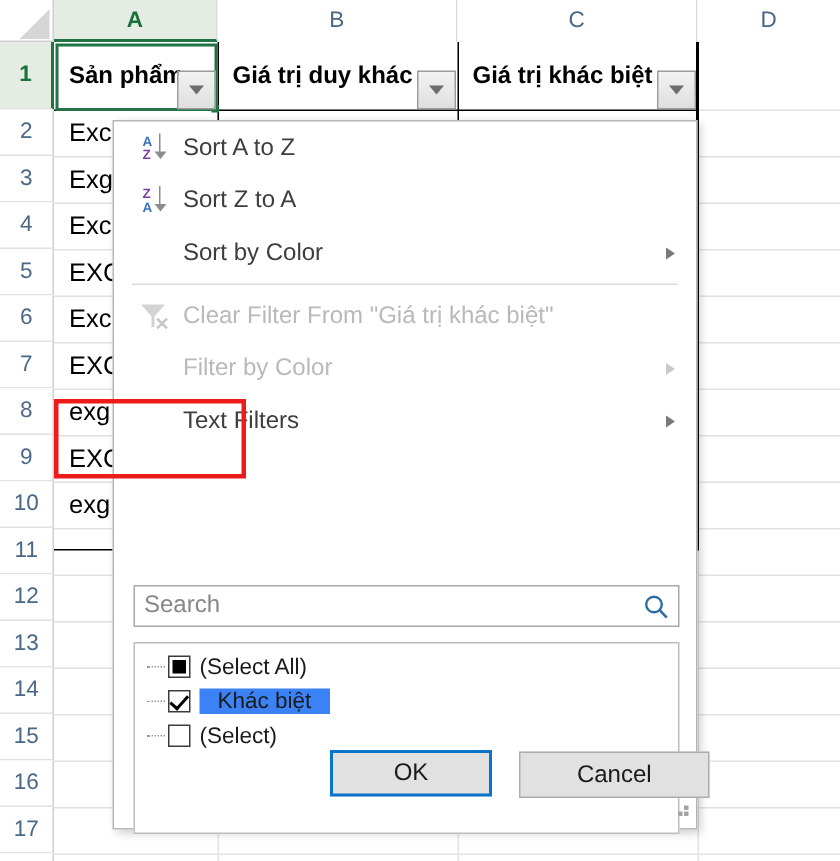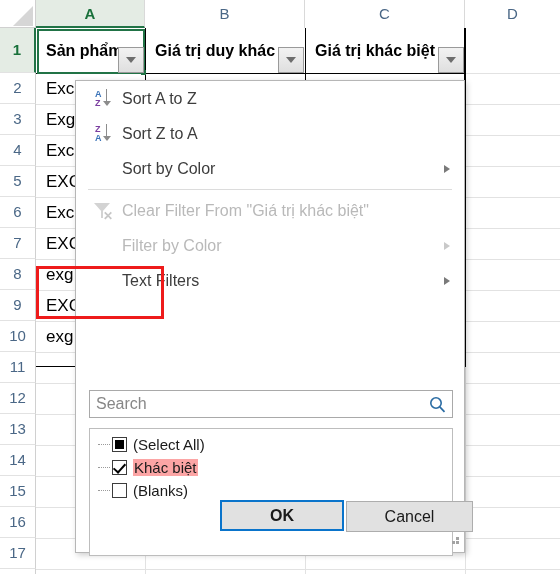--- a/index.html
+++ b/index.html
@@ -334,21 +334,21 @@
   .cbox.checked::after {
     content: "";
     position: absolute;
     left: 3px; top: 0px;
     width: 5px; height: 10px;
     border: solid #000000;
     border-width: 0 2px 2px 0;
     transform: rotate(42deg);
   }
   .lb-label { white-space: nowrap; }
-  .lb-label.hl { background: #fca5a5; padding: 0 1px; }
+  .lb-label.hl { background: #3b82f6; padding: 0 12px; }
 
   
   .annot-box {
     position: absolute;
     left: 36px; top: 266px;
     width: 128px; height: 53px;
     border: 3px solid #ee1b1b;
     pointer-events: none;
     z-index: 60;
   }
@@ -547,25 +547,25 @@
         <span class="lb-label">(Select All)</span>
       </div>
       <div class="lb-row">
         <span class="tree-dash"></span>
         <span class="cbox checked"></span>
         <span class="lb-label hl">Khác biệt</span>
       </div>
       <div class="lb-row">
         <span class="tree-dash"></span>
         <span class="cbox"></span>
-        <span class="lb-label">(Blanks)</span>
+        <span class="lb-label">(Select)</span>
       </div>
     </div>
 
-    <div class="btn primary" style="left:144px;top:419px;width:124px;font-weight:bold;">OK</div>
+    <div class="btn primary" style="left:144px;top:419px;width:108px;">OK</div>
     <div class="btn" style="left:270px;top:420px;width:127px;">Cancel</div>
 
     <div class="grip">
       <i style="left:8px;top:0px;"></i>
       <i style="left:4px;top:4px;"></i>
       <i style="left:8px;top:4px;"></i>
     </div>
   </div>
 
   <div class="annot-box"></div>

